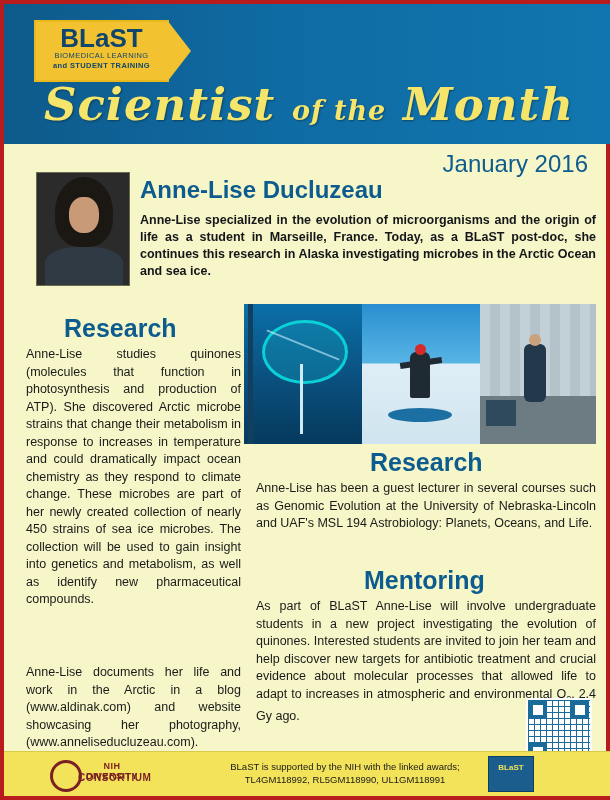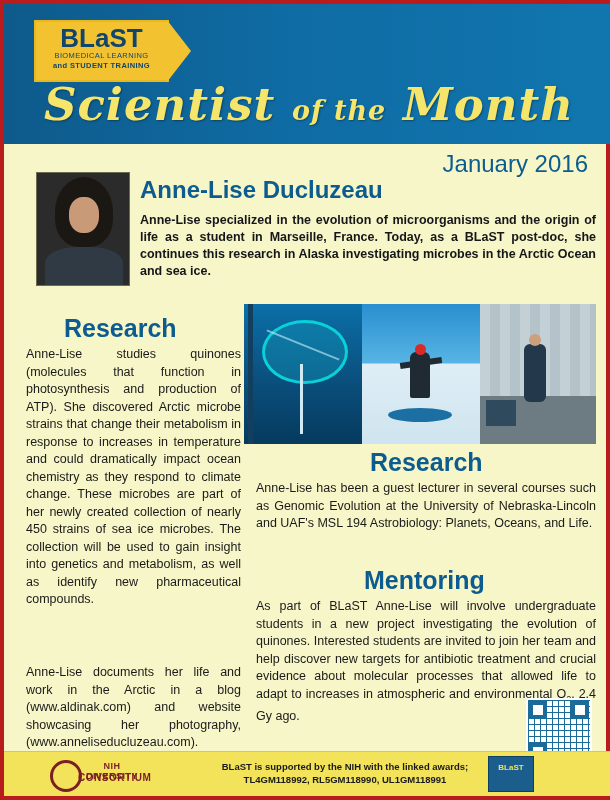--- a/index.html
+++ b/index.html
@@ -184,21 +184,21 @@
     text-align:center;
   }
   .nih-logo .ring{
     position:absolute;left:0;top:2px;width:26px;height:26px;border-radius:50%;
     border:3px solid #7a1f24;
   }
   .nih-logo .t1{position:absolute;left:28px;top:3px;font-size:9px;font-weight:bold;color:#7a1f24;letter-spacing:.5px;}
   .nih-logo .t2{position:absolute;left:28px;top:14px;font-size:10px;font-weight:bold;color:#7a1f24;letter-spacing:.5px;}
   .footer-text{
     position:absolute;left:176px;top:8px;width:330px;text-align:center;
-    font-size:9.5px;line-height:13px;color:#1a1a1a;font-weight:bold;
+    font-size:9.5px;line-height:13px;color:#1a1a1a;font-weight:normal;
   }
   .footer-badge{
     position:absolute;right:96px;top:4px;width:46px;height:36px;
     background:#1b5d8c;border:1px solid #0d3f63;
     color:#f2e35a;font-size:8px;font-weight:bold;text-align:center;
     line-height:10px;padding-top:6px;box-sizing:border-box;
   }
 </style>
 </head>
 <body>

